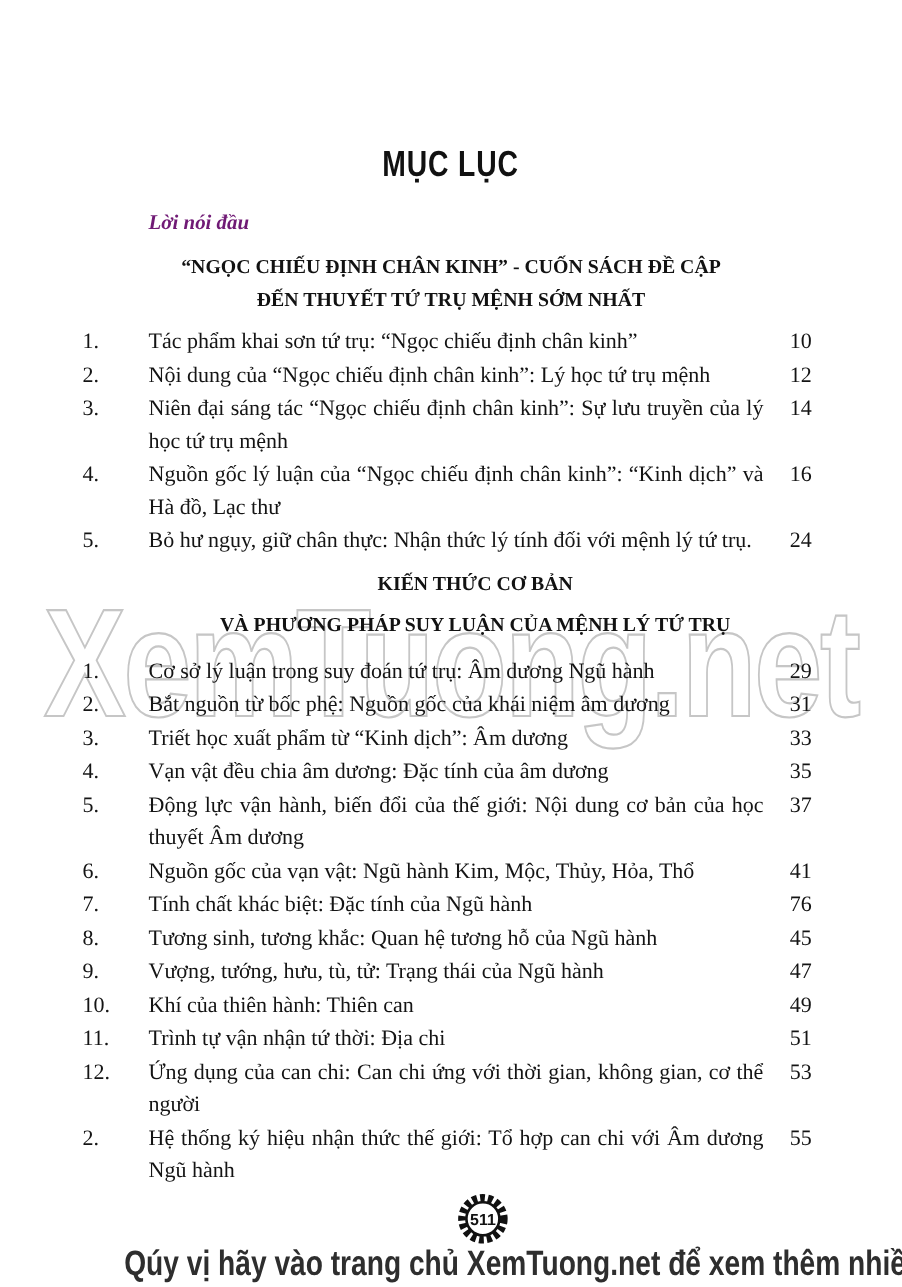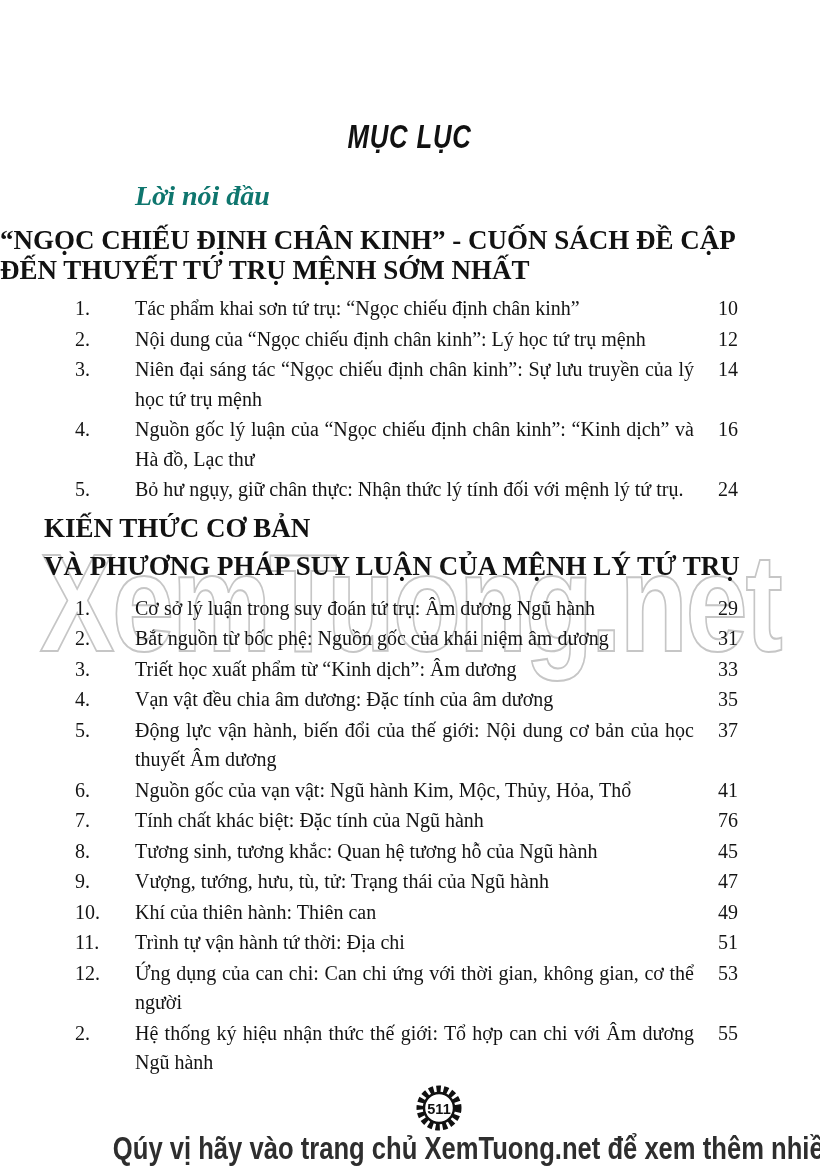--- a/index.html
+++ b/index.html
@@ -26,48 +26,47 @@
     white-space: nowrap;
     color: transparent;
     -webkit-text-stroke: 2px #c6c6c6;
     text-stroke: 2px #c6c6c6;
     z-index: 0;
     pointer-events: none;
   }
   
   .content { position: relative; z-index: 1; }
   .title {
-    margin: 0;
+    margin: 12px;
     padding-top: 118px;
     text-align: center;
     font-size: 0;
-    font-style: italic;
   }
   .title .condense {
     display: inline-block;
     font-family: "Liberation Sans", sans-serif;
     font-weight: bold;
     font-size: 33px;
     line-height: 38px;
     transform: scaleX(0.78);
     transform-origin: 50% 50%;
     letter-spacing: 1px;
     color: #111111;
   }
   .foreword {
     margin: 24px 16px 0 135px;
-    font-size: 28px;
+    font-size: 19px;
     font-weight: bold;
     font-style: italic;
-    color: #0f766e;
+    color: #701a75;
   }
   .heading {
-    text-align: left;
-    font-weight: bold;
-    font-size: 27px;
+    text-align: center;
+    font-weight: bold;
+    font-size: 18px;
     color: #121212;
   }
   .heading-1 { margin-top: 13px; }
   .heading-1 .hline { line-height: 30px; }
   .heading-2 { margin-top: 4px; }
   .heading-2 .hline { line-height: 38px; margin-left: 44px; }
   .rows { margin-top: 9px; }
   .row {
     display: flex;
     align-items: flex-start;
@@ -209,21 +208,21 @@
             <span class="txt">Vượng, tướng, hưu, tù, tử: Trạng thái của Ngũ hành</span>
             <span class="pg">47</span>
           </div>
           <div class="row">
             <span class="num">10.</span>
             <span class="txt">Khí của thiên hành: Thiên can</span>
             <span class="pg">49</span>
           </div>
           <div class="row">
             <span class="num">11.</span>
-            <span class="txt">Trình tự vận hành tứ thời: Địa chi</span>
+            <span class="txt">Trình tự vận nhận tứ thời: Địa chi</span>
             <span class="pg">51</span>
           </div>
           <div class="row">
             <span class="num">12.</span>
             <span class="txt">Ứng dụng của can chi: Can chi ứng với thời gian, không gian, cơ thể người</span>
             <span class="pg">53</span>
           </div>
           <div class="row">
             <span class="num">2.</span>
             <span class="txt">Hệ thống ký hiệu nhận thức thế giới: Tổ hợp can chi với Âm dương Ngũ hành</span>

